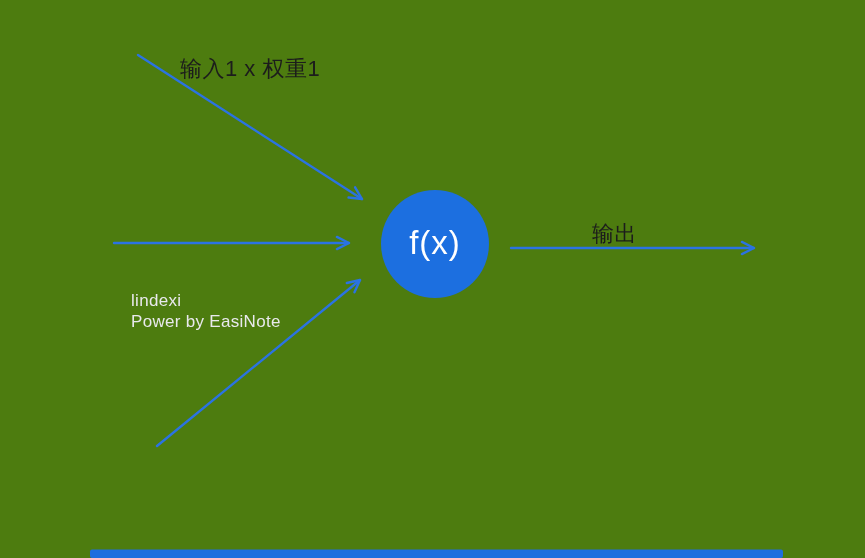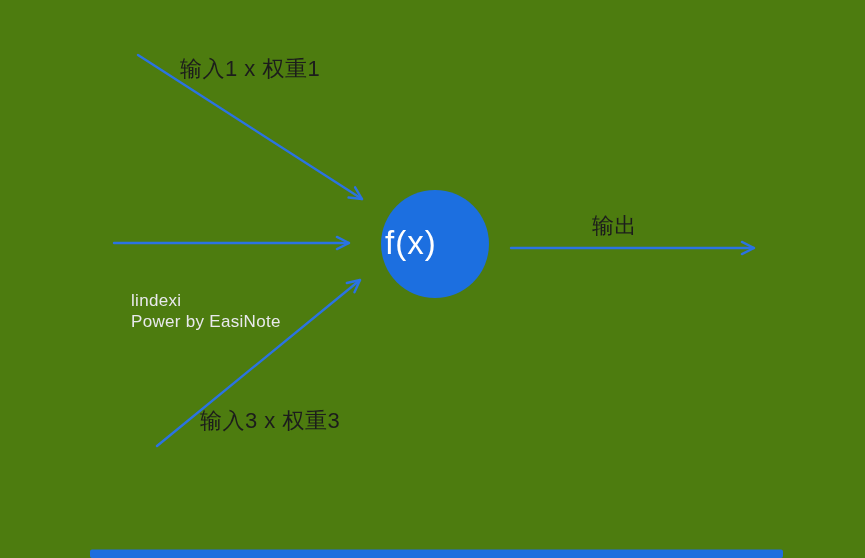--- a/index.html
+++ b/index.html
@@ -8,23 +8,23 @@
     overflow:hidden;font-family:"Liberation Sans",sans-serif;padding-left:8px;
   }
   svg.diagram{position:absolute;left:0;top:0;width:865px;height:558px;}
   .lbl{
     position:absolute;font-size:22px;color:#1c1c1c;white-space:nowrap;
     letter-spacing:0.5px;
   }
   #input-label-1{left:180px;top:54px;}
   #input-label-2{left:124px;top:205px;}
   #input-label-3{left:200px;top:406px;}
-  #output-label{left:592px;top:211px;}
+  #output-label{left:592px;top:219px;}
   .node-label{
-    position:absolute;left:385px;top:224px;width:100px;
+    position:absolute;left:385px;top:224px;width:100px;text-align:center;
     font-size:33px;font-weight:400;color:#ffffff;letter-spacing:1px;
   }
   .watermark{
     position:absolute;left:131px;top:290px;font-size:17px;line-height:21px;
     color:#e9e9ed;letter-spacing:0.3px;
   }
 </style>
 </head>
 <body>
 
@@ -46,21 +46,20 @@
     <line x1="511" y1="248" x2="754" y2="248" stroke-width="2.4" stroke-linecap="round" marker-end="url(#arrowhead)" stroke="#2B73E2"></line>
 
     <circle cx="435" cy="244" r="54" fill="#1C6FE0"></circle>
 
     <rect x="90" y="549.5" width="693" height="8.5" rx="2" fill="#1E6EDE"></rect>
   </svg>
 
   <div class="lbl" id="input-label-1">输入1 x 权重1</div>
 
 
-  <div class="lbl" id="input-label-3">输入3 x 权重3</div>
 
   <div class="lbl" id="output-label">输出</div>
 
   <div class="node-label">f(x)</div>
 
   <div class="watermark">
     <div>lindexi</div>
     <div>Power by EasiNote</div>
   </div>
 

